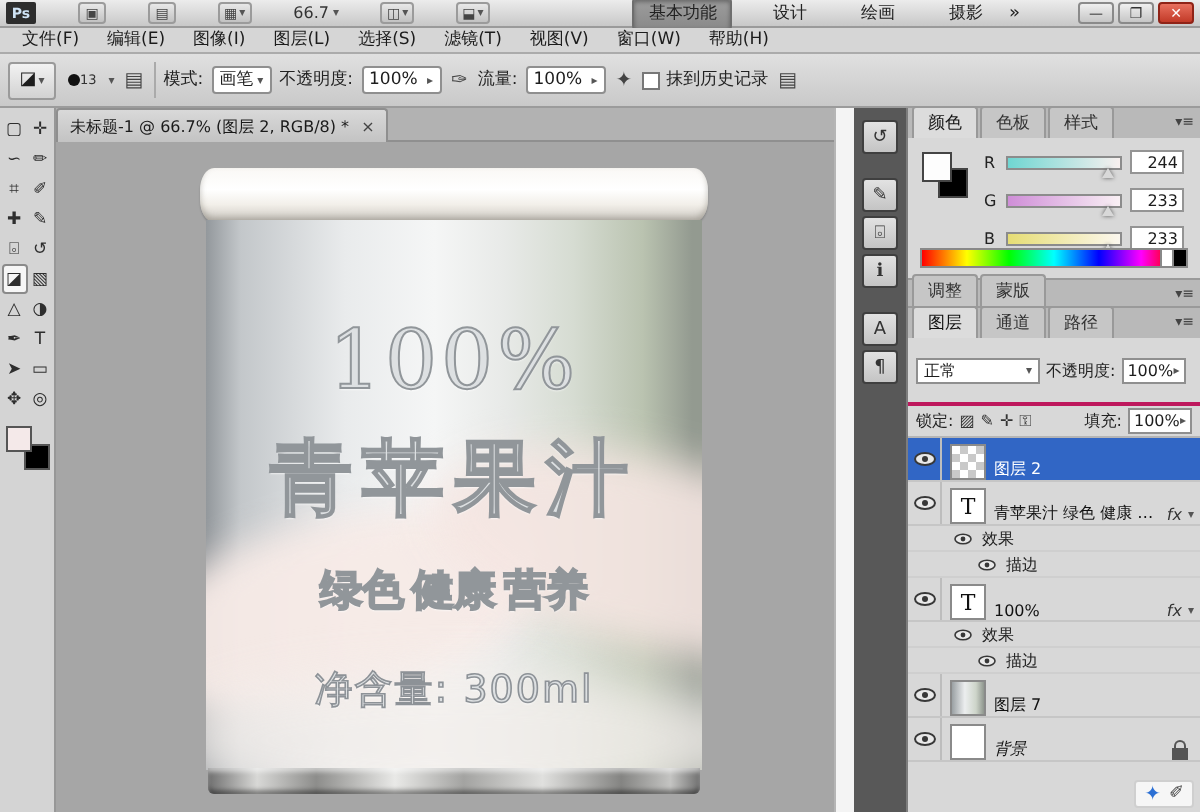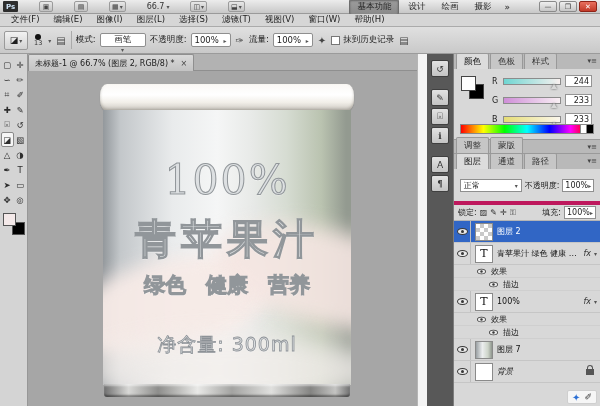--- a/index.html
+++ b/index.html
@@ -14,46 +14,46 @@
     background:linear-gradient(#ececec,#c8c8c8); border-bottom:1px solid #9a9a9a;
     display:flex; align-items:center; gap:21px; padding:0 3px; }
   .ps-logo { width:15px; height:11px; background:#2d2d2d; color:#cfe3f5;
     font-size:7px; font-weight:bold; display:flex; align-items:center; justify-content:center; border-radius:1px; }
   .tb-icon { min-width:14px; height:11px; background:linear-gradient(#e8e8e8,#c2c2c2);
     border:1px solid #9b9b9b; border-radius:2px; font-size:7px; color:#444;
     display:flex; align-items:center; justify-content:center; padding:0 2px; gap:1px; }
   .tb-zoom { font-size:8px; color:#333; display:flex; gap:2px; align-items:center; }
   .tb-caret { font-size:6px; color:#555; }
   .workspaces { margin-left:auto; display:flex; align-items:center; gap:2px; }
-  .ws-btn { padding:1px 7px; font-size:8.5px; color:#222; border-radius:2px; }
+  .ws-btn { padding:1px 7px; font-size:8.5px; color:#222; border-radius:2px;margin-left:11px; }
   .ws-btn.active { background:linear-gradient(#9d9d9d,#8a8a8a); border:1px solid #6e6e6e;
     box-shadow:inset 0 1px 2px rgba(0,0,0,.35); }
   .ws-more { font-size:9px; padding:0 4px; color:#222; }
   .winbtns { display:flex; gap:2px; margin-left:4px; }
   .winbtn { width:18px; height:11px; border:1px solid #8a8a8a; border-radius:2px;
     background:linear-gradient(#efefef,#c6c6c6); font-size:7px; color:#333;
     display:flex; align-items:center; justify-content:center; }
   .winbtn.close { background:linear-gradient(#e8705e,#c23a28); border-color:#8f2317; color:#fff; }
   
   .menubar { position:absolute; left:0; top:14px; right:0; height:13px;
     background:#d6d6d6; border-bottom:1px solid #ababab; display:flex; align-items:center; padding-left:4px; }
   .menu-item { padding:0 7px; font-size:8.5px; color:#1c1c1c; }
   
   .optionsbar { position:absolute; left:0; top:27px; right:0; height:27px;
     background:linear-gradient(#e0e0e0,#c9c9c9); border-bottom:1px solid #9b9b9b;
     display:flex; align-items:center; gap:4px; padding:0 4px; }
   .opt-toolbox { width:24px; height:19px; border:1px solid #9a9a9a; border-radius:2px;
     background:linear-gradient(#f2f2f2,#d2d2d2); display:flex; align-items:center; justify-content:center; gap:1px; font-size:9px; }
-  .opt-brush { display:flex; flex-direction:column; align-items:center; line-height:1; padding:0 2px; }
+  .opt-brush { display:flex; flex-direction:row; align-items:center; line-height:1; padding:0 2px; }
   .opt-brush .dot { width:6px; height:6px; background:#111; border-radius:50%; }
   .opt-brush .num { font-size:6.5px; color:#333; }
   .opt-sep { width:1px; height:18px; background:#aaa; }
   .opt-label { font-size:8.5px; color:#222; white-space:nowrap; }
-  .opt-select { width:46px; height:14px; background:#fff; border:1px solid #8f8f8f; border-radius:2px;
-    font-size:8.5px; display:flex; align-items:center; justify-content:space-between; padding:0 3px;flex-direction:column; }
+  .opt-select { width:30px; height:14px; background:#fff; border:1px solid #8f8f8f; border-radius:2px;
+    font-size:8.5px; display:flex; align-items:center; justify-content:space-between; padding:0 3px; }
   .opt-val { width:40px; height:14px; background:#fff; border:1px solid #8f8f8f; border-radius:2px;
     font-size:8.5px; display:flex; align-items:center; justify-content:space-between; padding:0 3px; }
   .opt-icn { font-size:10px; color:#444; padding:0 1px; }
   .opt-check { display:flex; align-items:center; gap:3px; }
   .checkbox { width:9px; height:9px; background:#fff; border:1px solid #777; }
   
   .toolbox { position:absolute; left:0; top:54px; width:28px; bottom:0;
     background:#d4d4d4; border-right:1px solid #979797; padding-top:3px; }
   .tool-grid { display:grid; grid-template-columns:13px 13px; justify-content:center; }
   .tool { height:15px; display:flex; align-items:center; justify-content:center;
@@ -84,21 +84,21 @@
   .swoosh1 { position:absolute; left:-40px; top:150px; width:210px; height:95px; background:#f7ebe7;
     border-radius:50%; filter:blur(9px); transform:rotate(-14deg); opacity:.95; }
   .swoosh2 { position:absolute; left:110px; top:120px; width:230px; height:95px; background:#f5e6e2;
     border-radius:50%; filter:blur(10px); transform:rotate(14deg); opacity:.9; }
   .swoosh3 { position:absolute; left:-20px; top:225px; width:300px; height:70px; background:#f3efec;
     border-radius:50%; filter:blur(12px); opacity:.8; }
   .label-text { position:absolute; left:0; right:0; text-align:center;
     color:#dde0e2; -webkit-text-stroke:1px #91969a; text-shadow:0 1px 1px rgba(255,255,255,.6); }
   .t-percent { top:46px; font-family:"DejaVu Serif","Liberation Serif",serif; font-size:41px; letter-spacing:2px; }
   .t-product { top:102px; font-size:41px; font-weight:bold; letter-spacing:5px; }
-  .t-slogan { top:161px; font-size:21px; font-weight:bold; display:flex; justify-content:center; gap:20px; }
+  .t-slogan { top:171px; font-size:21px; font-weight:bold; display:flex; justify-content:center; gap:4px; }
   .t-net { top:222px; font-size:19px; font-weight:normal; letter-spacing:1px;
     -webkit-text-stroke:0.8px #8d9297; }
   .vscroll { position:absolute; left:417px; top:54px; width:10px; bottom:0;
     background:#f4f4f4; border-left:1px solid #b5b5b5; }
   
   .dockstrip { position:absolute; left:427px; top:54px; width:26px; bottom:0; background:#585858; padding-top:4px; }
   .dock-btn { width:18px; height:17px; margin:2px auto; background:linear-gradient(#e2e2e2,#c4c4c4);
     border:1px solid #3f3f3f; border-radius:2px; display:flex; align-items:center; justify-content:center;
     font-size:9px; color:#333; }
   .dock-gap { height:8px; }
@@ -125,29 +125,29 @@
     text-align:right; padding:1px 2px 0 0; }
   .cp-spectrum { position:absolute; left:6px; right:6px; bottom:5px; height:10px; border:1px solid #888;
     background:linear-gradient(90deg,#f00,#ff0 17%,#0f0 33%,#0ff 50%,#00f 67%,#f0f 83%,#f00 94%,#f00); }
   .cp-spec-end { position:absolute; right:-1px; top:-1px; height:10px; width:14px; display:flex; }
   .cp-spec-w { width:7px; background:#fff; border:1px solid #888; }
   .cp-spec-k { width:7px; background:#000; border:1px solid #888; border-left:none; }
   
   .adjrow { height:14px; background:#b9b9b9; border-bottom:1px solid #9a9a9a; display:flex; align-items:flex-end; padding-left:2px; position:relative; }
   
   .layerspanel { position:relative; }
-  .lp-blend { height:19px; display:flex; align-items:center; gap:3px; padding:16px 4px; border-bottom:4px solid #be185d;justify-content:center; }
+  .lp-blend { height:19px; display:flex; align-items:center; gap:3px; padding:16px 4px; border-bottom:2px solid #be185d; }
   .lp-select { width:62px; height:13px; background:#fff; border:1px solid #8f8f8f; font-size:8px;
     display:flex; align-items:center; justify-content:space-between; padding:0 3px; }
   .lp-small-label { font-size:8px; color:#222; white-space:nowrap; }
   .lp-val { width:32px; height:13px; background:#fff; border:1px solid #8f8f8f; font-size:8px;
     display:flex; align-items:center; justify-content:space-between; padding:0 2px; }
   .lp-lock { height:16px; display:flex; align-items:center; gap:3px; padding:0 4px; border-bottom:1px solid #b5b5b5; }
   .lock-icons { display:flex; gap:3px; font-size:8px; color:#333; }
-  .lrow { display:flex; align-items:center; height:22px; border-bottom:1px solid #c6c6c6; background:#d8d8d8; }
+  .lrow { display:flex; align-items:flex-end; height:22px; border-bottom:1px solid #c6c6c6; background:#d8d8d8; }
   .lrow.selected { background:#3166c5; }
   .lrow.selected .lname { color:#fff; }
   .leye-cell { width:17px; align-self:stretch; border-right:1px solid #bdbdbd; display:flex; align-items:center; justify-content:center; flex:none; }
   .eye { width:11px; height:7px; border:1px solid #383838; border-radius:50%; position:relative; background:#e9e9e9; }
   .eye::after { content:""; position:absolute; left:3px; top:1px; width:3px; height:3px; background:#383838; border-radius:50%; }
   .lthumb { width:18px; height:18px; border:1px solid #8a8a8a; margin:0 4px; background:#fff; flex:none; }
   .lthumb.checker { background-color:#fff;
     background-image:linear-gradient(45deg,#c9c9c9 25%,transparent 25%,transparent 75%,#c9c9c9 75%),
                      linear-gradient(45deg,#c9c9c9 25%,transparent 25%,transparent 75%,#c9c9c9 75%);
     background-size:8px 8px; background-position:0 0,4px 4px; }

